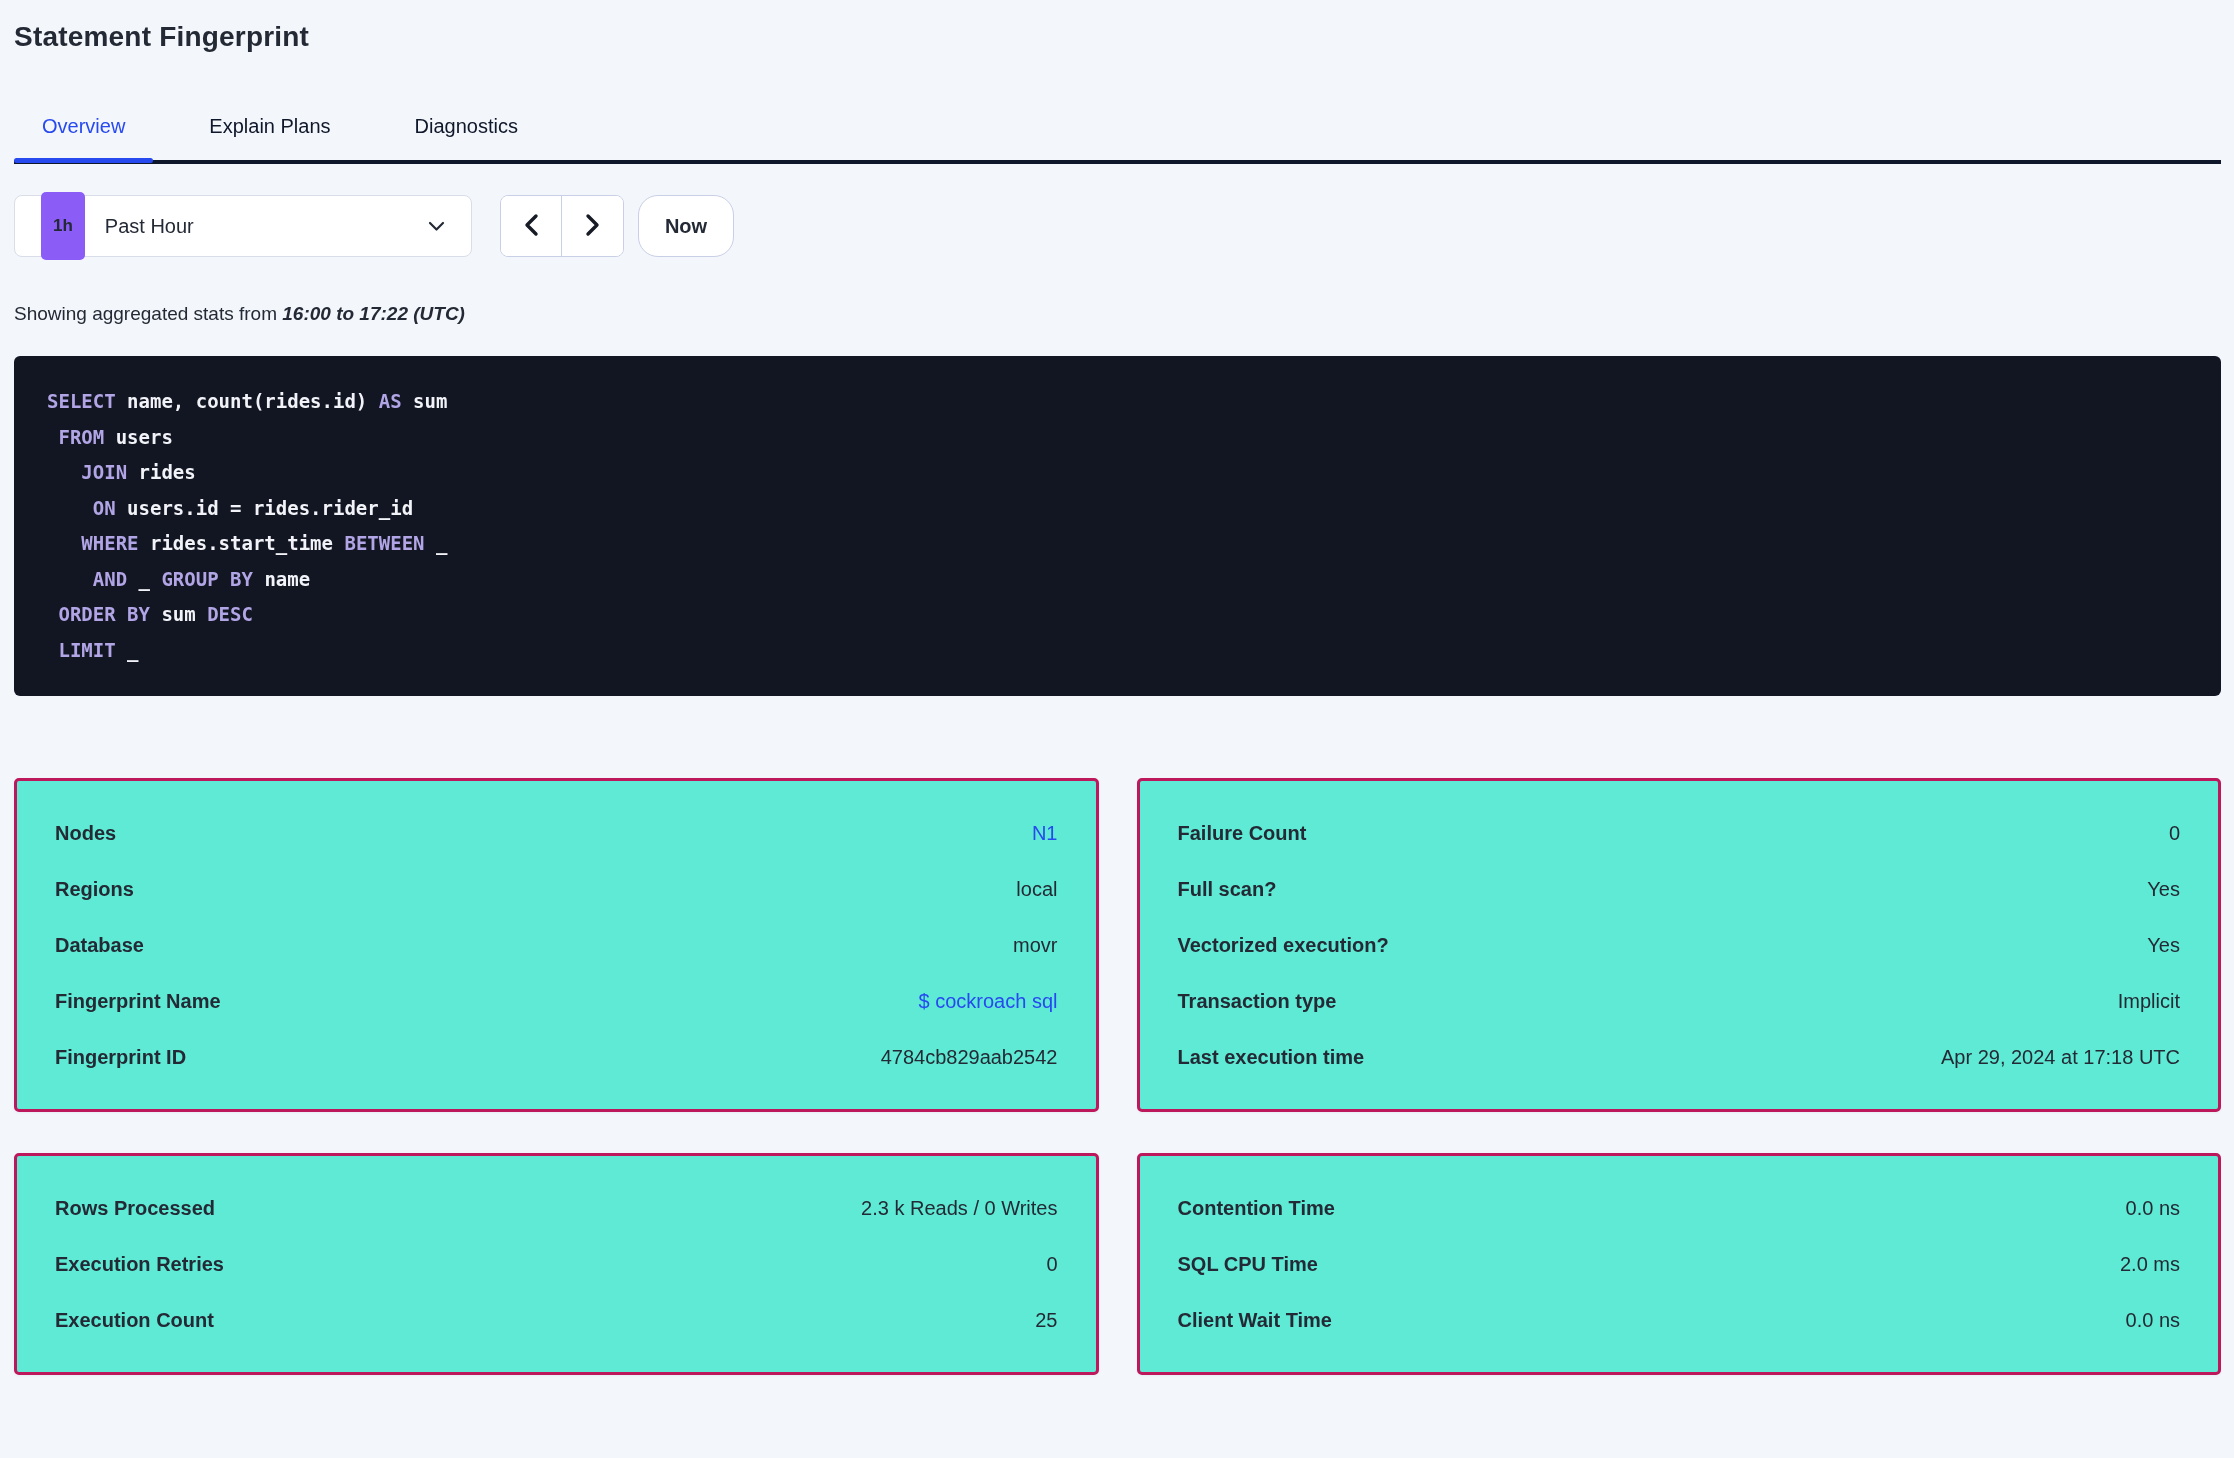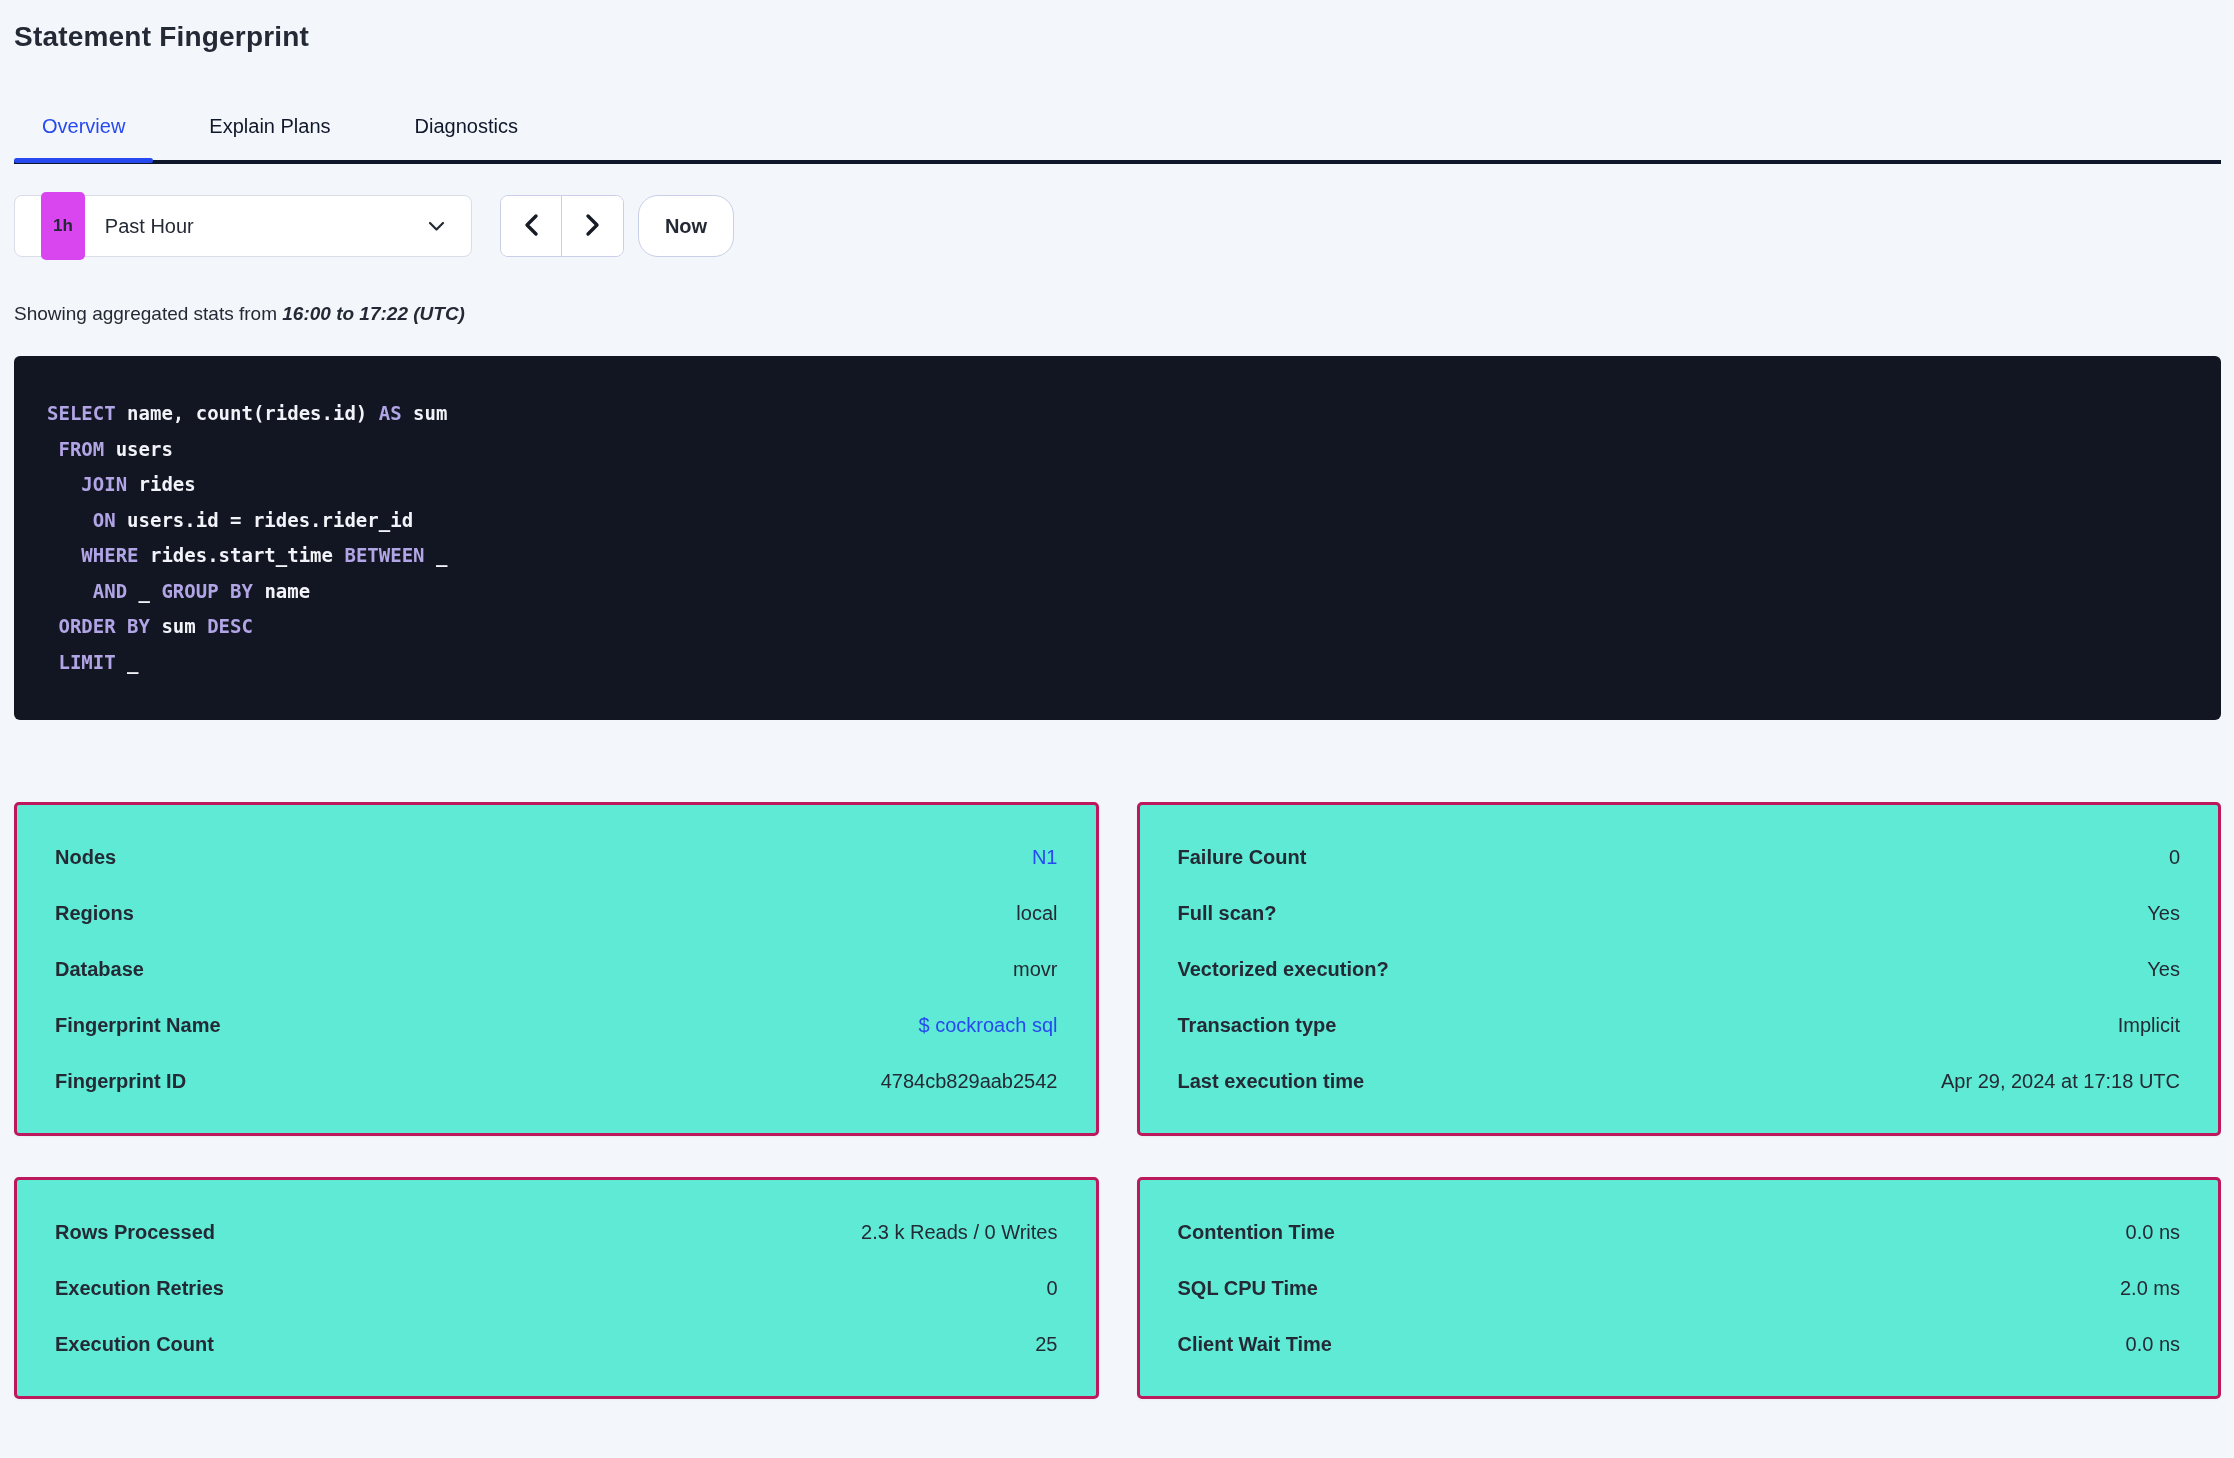--- a/index.html
+++ b/index.html
@@ -58,21 +58,21 @@
     height: 62px;
     background: #ffffff;
     border: 1px solid #d8dde8;
     border-radius: 8px;
     display: flex;
     align-items: center;
     padding: 0 26px;
     cursor: pointer;
   }
   .range-badge {
-    background: #d946ef;
+    background: #8b5cf6;
     border-radius: 5px;
     padding: 24px 12px;
     font-size: 17px;
     font-weight: 700;
   }
   .range-label { margin-left: 20px; font-size: 20px; }
   .time-dropdown .chev-down { margin-left: auto; display: flex; }
 
   .arrow-group {
     display: flex;
@@ -115,21 +115,21 @@
     font-size: 19px;
     line-height: 22px;
   }
   .stats-caption b { font-weight: 700; font-style: italic; }
 
   
   .sql-box {
     margin-top: 31px;
     background: #121522;
     border-radius: 6px;
-    padding: 40px 33px;
+    padding: 28px 33px;
     width: 100%;
   }
   .sql-box pre {
     font-family: "DejaVu Sans Mono", monospace;
     font-size: 19px;
     line-height: 35.5px;
     font-weight: 600;
     color: #f2f3f8;
     white-space: pre;
   }

